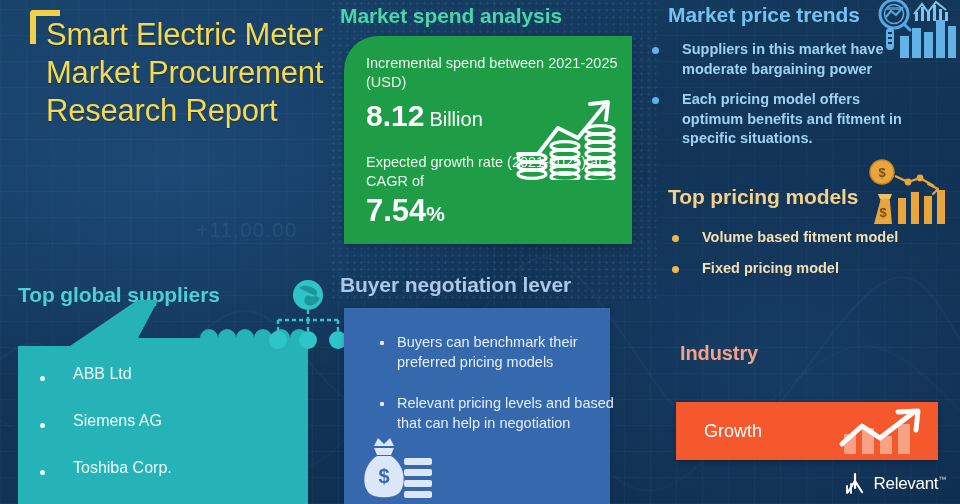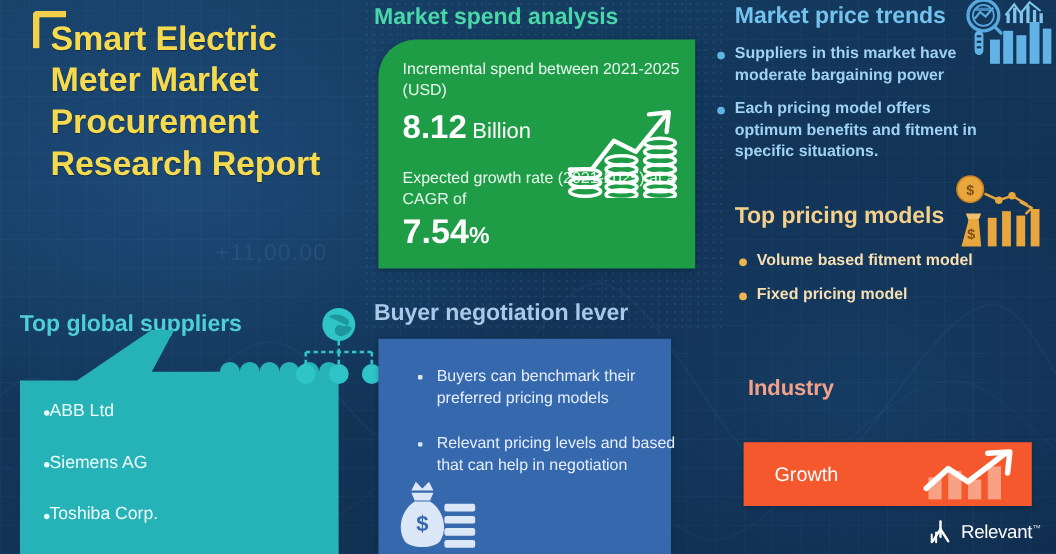--- a/index.html
+++ b/index.html
@@ -44,21 +44,21 @@
 
   
   #title-block { position:absolute; left:34px; top:16px; width:300px; }
   .corner-bracket {
     position:absolute; left:-4px; top:-6px; width:30px; height:34px;
     border-left:6px solid #f2d049; border-top:6px solid #f2d049;
     border-top-left-radius:4px;
   }
   #title-text {
     color:#f5d94f;
-    font-size:31px; line-height:38px; font-weight:700;
+    font-size:31px; line-height:38px; font-weight:400;
     letter-spacing:-0.2px;
     text-shadow:0 1px 1px rgba(0,0,0,.35);
     padding-left:12px;
   }
 
   
   .sec-head {
     position:absolute;
     font-size:21px; font-weight:700; letter-spacing:-0.1px;
   }
@@ -81,21 +81,21 @@
   .spend-lbl { font-size:14.5px; line-height:19px; color:#eafaef; }
   .spend-big { font-size:30px; font-weight:700; line-height:36px; margin-top:6px;}
   .spend-big .unit { font-size:20px; font-weight:400; margin-left:5px;}
   .spend-lbl2 { font-size:14.5px; line-height:19px; color:#eafaef; margin-top:16px;}
   .spend-cagr { font-size:31px; font-weight:700; line-height:36px; margin-top:2px;}
   .spend-cagr .pct { font-size:21px; font-weight:700; }
   #coins-icon { position:absolute; right:14px; top:58px; }
 
   
   .bullets { position:absolute; }
-  .bullet-row { display:flex; gap:9px; margin-bottom:11px; }
+  .bullet-row { display:flex; gap:23px; margin-bottom:11px; }
   .dot {
     width:7px; height:7px; border-radius:50%;
     flex:0 0 auto; margin-top:7px;
   }
   .bullet-txt { font-size:14.5px; line-height:19.5px; font-weight:700; }
 
   #trends-bullets { left:652px; top:40px; width:258px; }
   #trends-bullets .dot { background:#5fb4e5; }
   #trends-bullets .bullet-txt { color:#9fd2f2; }
 
@@ -114,21 +114,21 @@
     display:flex; align-items:center;
   }
   #growth-label { color:#ffffff; font-size:18px; margin-left:28px; }
   #growth-icon { position:absolute; right:8px; top:6px; }
 
   
   #suppliers-card {
     position:absolute; left:18px; top:300px; width:290px; height:204px;
   }
   #sup-list { position:absolute; left:22px; top:64px; width:250px; }
-  .sup-row { display:flex; gap:0; margin-bottom:27px; align-items:flex-start;}
+  .sup-row { display:flex; gap:28px; margin-bottom:27px; align-items:center;}
   .sup-dot { width:5px; height:5px; border-radius:50%; background:#e8fbfb; margin-top:9px; flex:0 0 auto;}
   .sup-txt { color:#eefcfc; font-size:16px; line-height:20px; }
   #network-icon { position:absolute; left:248px; top:-22px; }
 
   
   #buyer-card {
     position:absolute; left:344px; top:308px; width:266px; height:196px;
     background:#3668ae;
     box-shadow:0 2px 5px rgba(0,0,0,.2);
     padding-left:10px;

